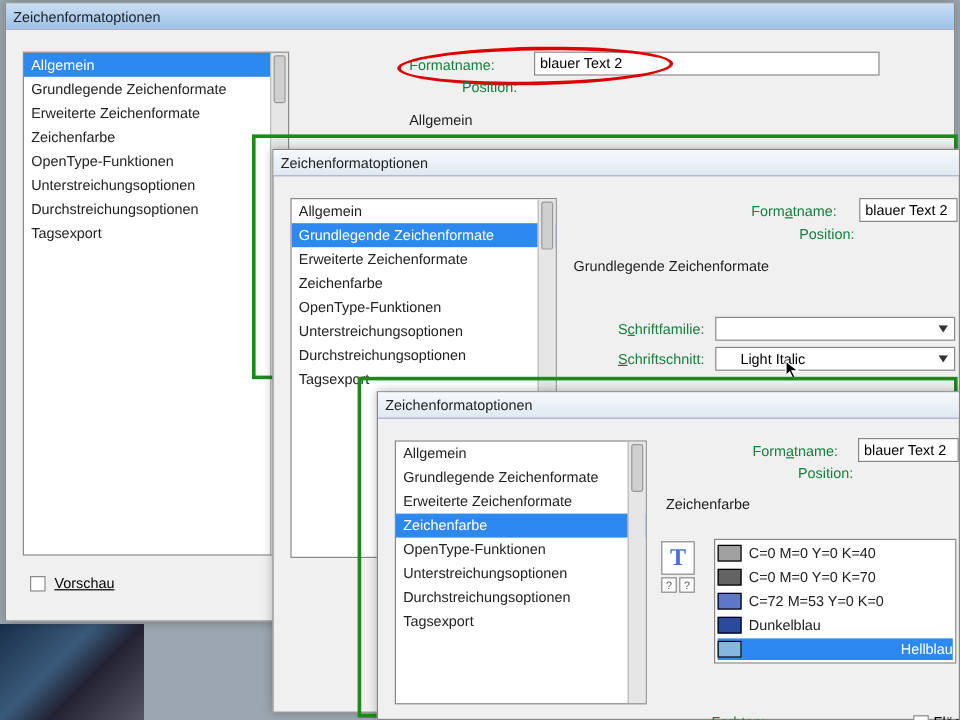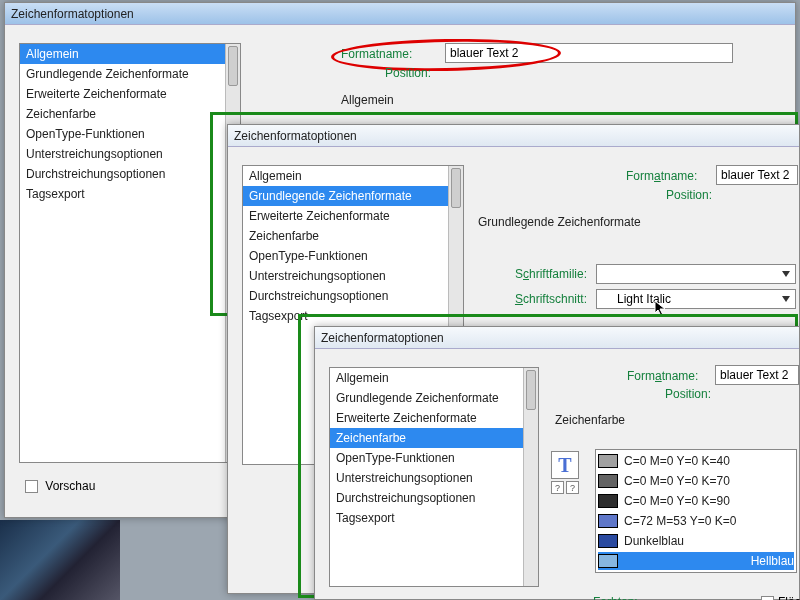--- a/index.html
+++ b/index.html
@@ -109,21 +109,21 @@
   </div>
 
   <div style="position:absolute; left:336px; top:44px;" class="lbl"><span>Formatname:</span></div>
   <div class="field" style="position:absolute; left:440px; top:40px; width:288px;"><span>blauer Text 2</span></div>
   <div class="redring" style="left:326px; top:36px;"></div>
   <div style="position:absolute; left:380px; top:63px;" class="lbl"><span>Position:</span></div>
   <div style="position:absolute; left:336px; top:90px;" class="section-title"><span>Allgemein</span></div>
 
   <div style="position:absolute; left:20px; top:476px;">
     <span class="checkbox"></span>
-    <span style="margin-left:4px;">Vorschau</span>
+    <span style="margin-left:4px;text-decoration:underline;">Vorschau</span>
   </div>
 </div>
 
 <div class="dialog-inner-border" style="left:210px; top:112px; width:588px; height:204px;"></div>
 <div class="dialog" style="left:227px; top:124px; width:573px; height:470px;">
   <div class="titlebar"><span>Zeichenformatoptionen</span></div>
 
   <div class="sidebar" style="left:14px; top:40px; width:222px; height:300px;" id="sb2">
     <div class="side-item">Allgemein</div>
       <div class="side-item sel">Grundlegende Zeichenformate</div>
@@ -205,24 +205,20 @@
   <div style="position:absolute; left:280px; top:122px; right:2px; border:1px solid #888; background:#fff; padding:2px 2px 0 2px;" id="swatches">
       <div class="swatch-row">
         <div class="swatch" style="background: rgb(161, 161, 161);"></div>
         <div class="swatch-label">C=0 M=0 Y=0 K=40</div>
       </div>
       <div class="swatch-row">
         <div class="swatch" style="background: rgb(99, 99, 99);"></div>
         <div class="swatch-label">C=0 M=0 Y=0 K=70</div>
       </div>
       <div class="swatch-row">
-        <div class="swatch" style="background: rgb(46, 46, 46);"></div>
-        <div class="swatch-label">C=0 M=0 Y=0 K=90</div>
-      </div>
-      <div class="swatch-row">
         <div class="swatch" style="background: rgb(95, 119, 201);"></div>
         <div class="swatch-label">C=72 M=53 Y=0 K=0</div>
       </div>
       <div class="swatch-row">
         <div class="swatch" style="background: rgb(42, 74, 160);"></div>
         <div class="swatch-label">Dunkelblau</div>
       </div>
       <div class="swatch-row sel">
         <div class="swatch" style="background: rgb(135, 182, 224);"></div>
         <div class="swatch-label">Hellblau</div>

